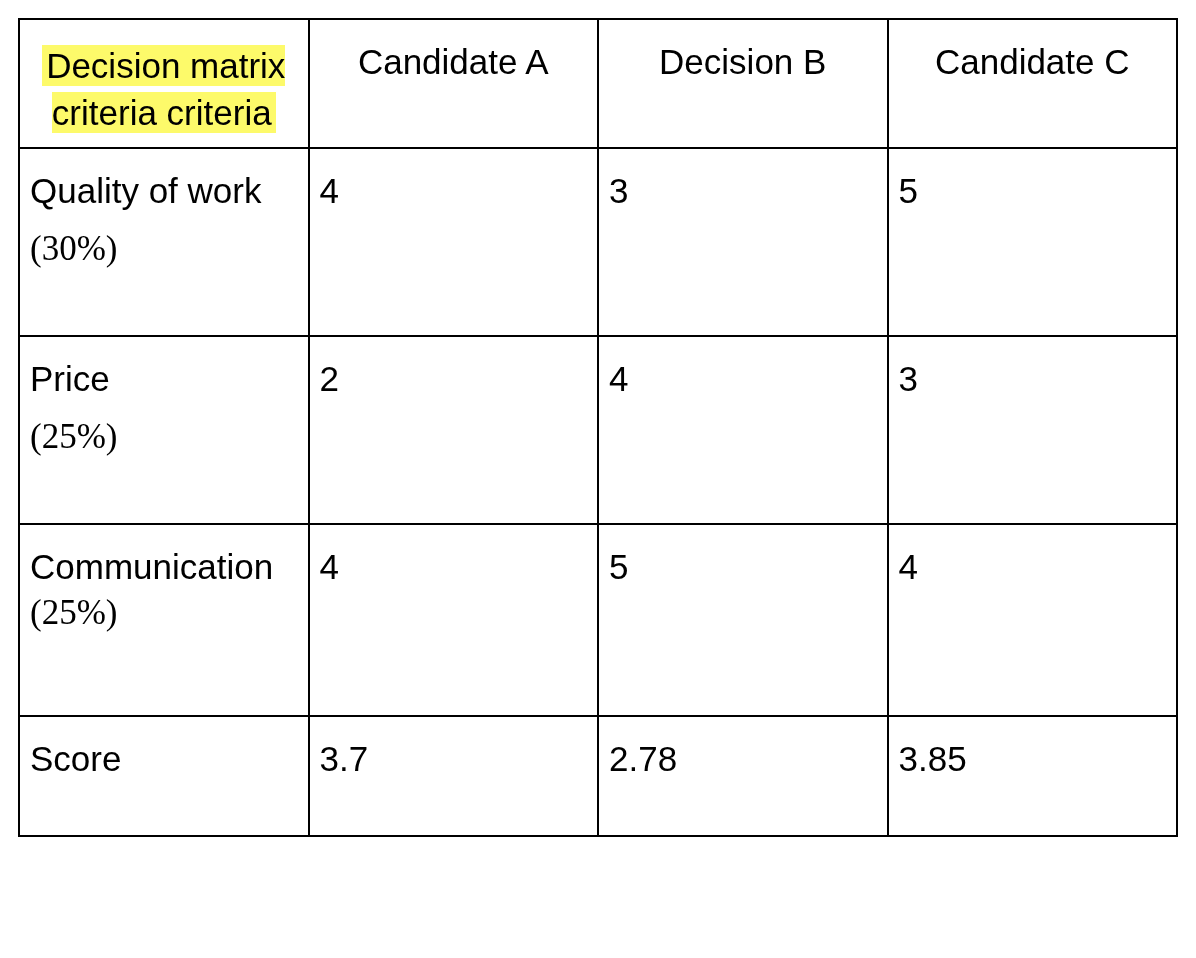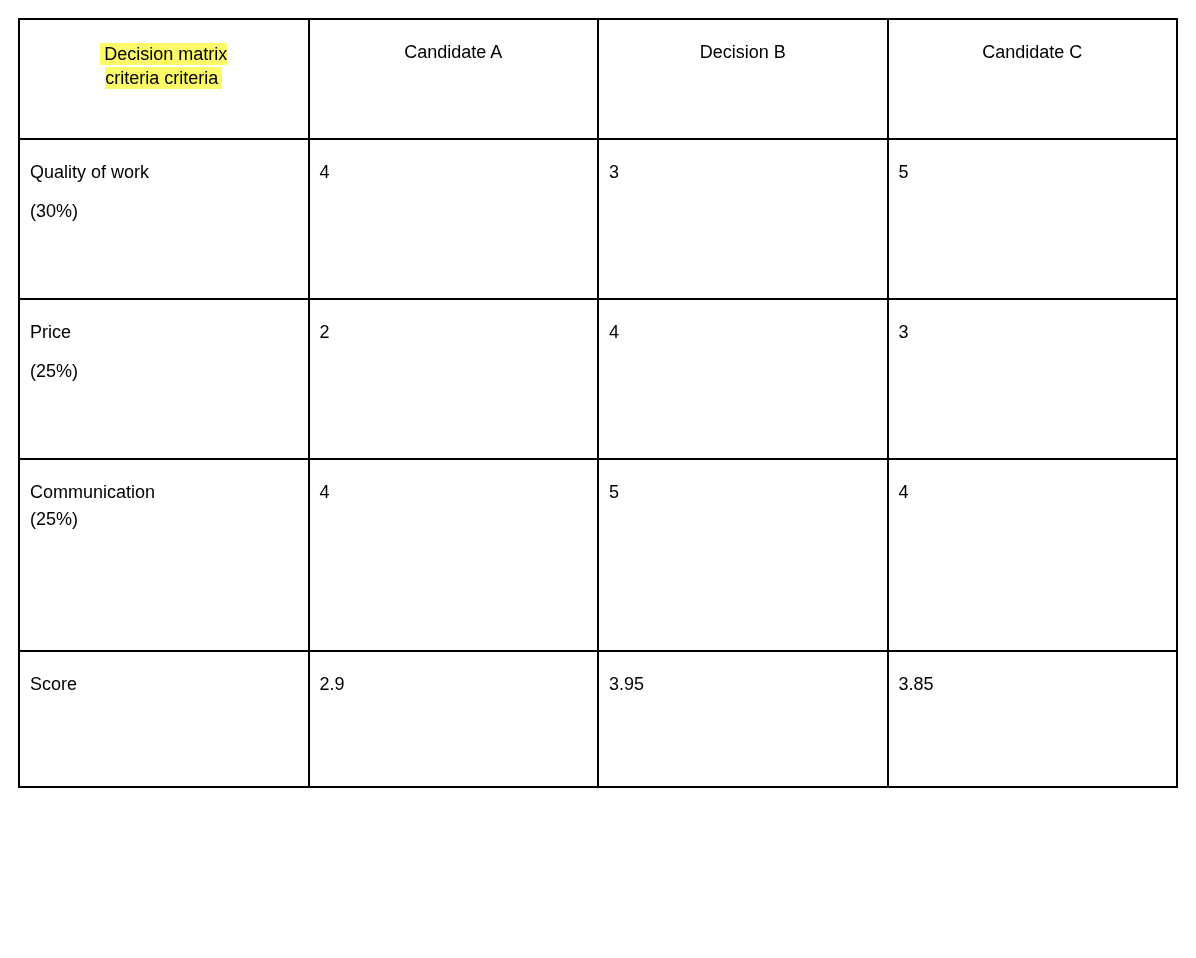--- a/index.html
+++ b/index.html
@@ -17,21 +17,21 @@
   }
   table.matrix {
     width: 1160px;
     border-collapse: collapse;
     table-layout: fixed;
   }
   table.matrix td, table.matrix th {
     border: 2px solid #000;
     vertical-align: top;
     padding: 22px 10px 10px 10px;
-    font-size: 18px;
+    font-size: 35px;
     font-weight: 400;
   }
   th.header-criteria {
     vertical-align: top;
     padding-top: 20px;
   }
   th.header-cand {
     vertical-align: top;
     padding-top: 26px;
     font-weight: 400;
@@ -44,34 +44,35 @@
   }
   .criteria-cell {
     padding-top: 28px;
   }
   .criteria-name {
     display: block;
     margin-bottom: 18px;
   }
   .criteria-weight {
     display: block;
+    font-family: Liberation Serif, serif;
   }
   .val-cell {
     padding-top: 32px;
   }
   .score-row td {
     padding-top: 36px;
     padding-bottom: 36px;
     vertical-align: middle;
   }
   
   tr.row-header { height: 120px; }
-  tr.row-crit   { height: 160px; }
+  tr.row-crit   { height: 188px; }
   tr.row-crit.last { height: 192px; }
-  tr.row-score  { height: 136px; }
+  tr.row-score  { height: 120px; }
   
   .tight .criteria-name { margin-bottom: 6px; }
 </style>
 </head>
 <body>
 
 <div class="page">
   <table class="matrix">
 
     <tbody>
@@ -113,20 +114,20 @@
         <span class="criteria-name">Communication</span>
         <span class="criteria-weight">(25%)</span>
       </td>
       <td class="val-cell">4</td>
       <td class="val-cell">5</td>
       <td class="val-cell">4</td>
     </tr>
 
     <tr class="row-score score-row">
       <td>Score</td>
-      <td>2.9</td>
-      <td>3.95</td>
+      <td>3.7</td>
+      <td>2.78</td>
       <td>3.85</td>
     </tr>
 
   </tbody>
     </table>
 </div>
 
 </body></html>

